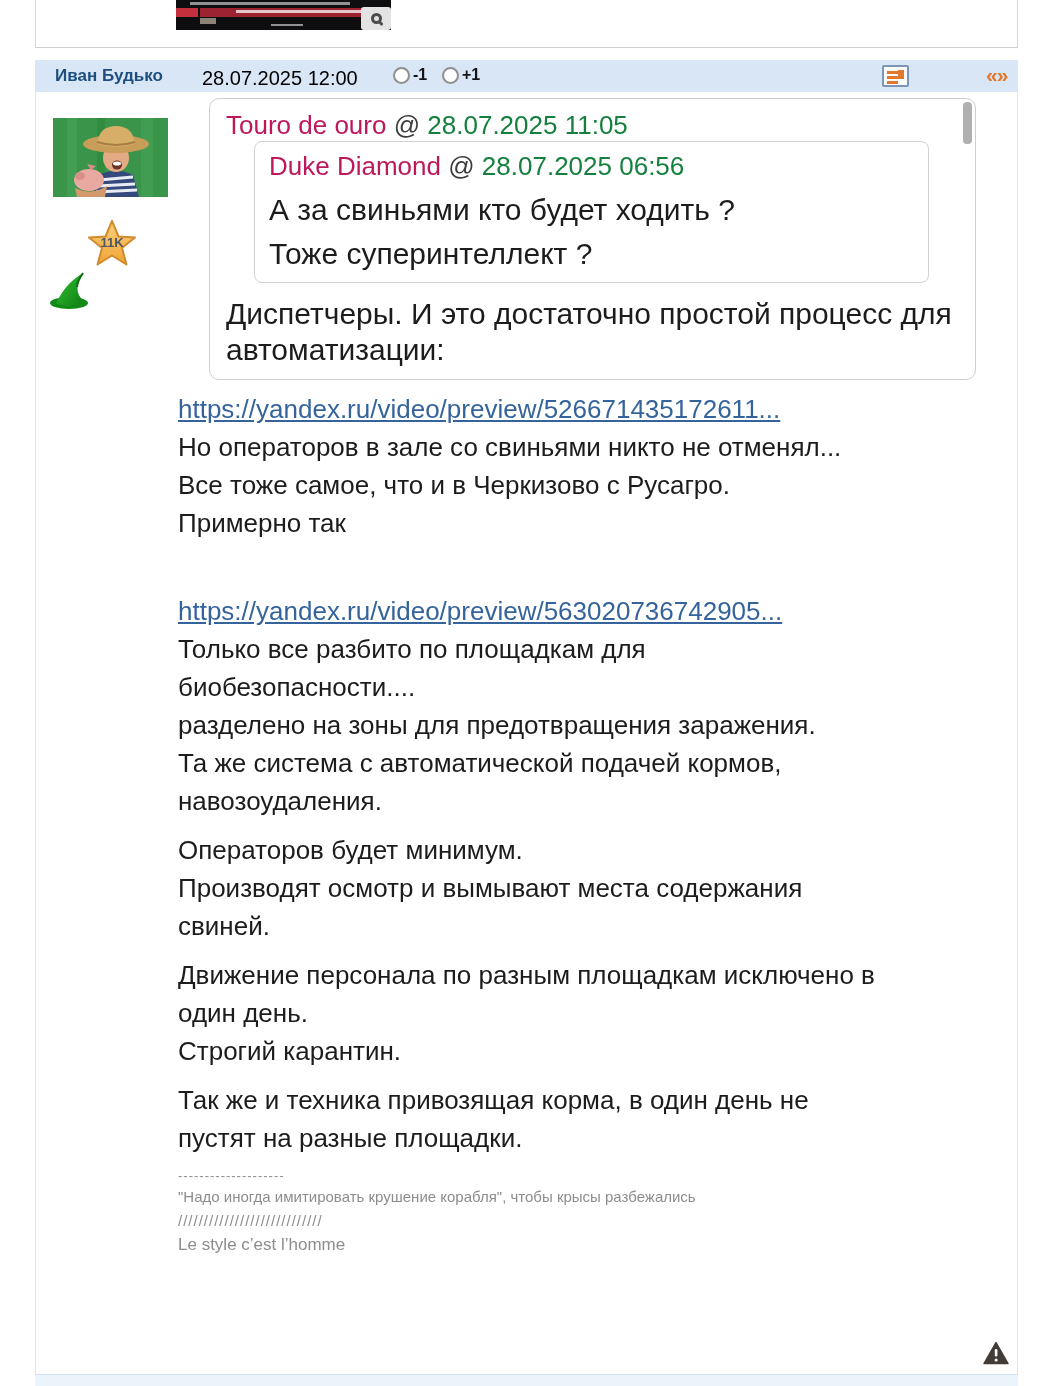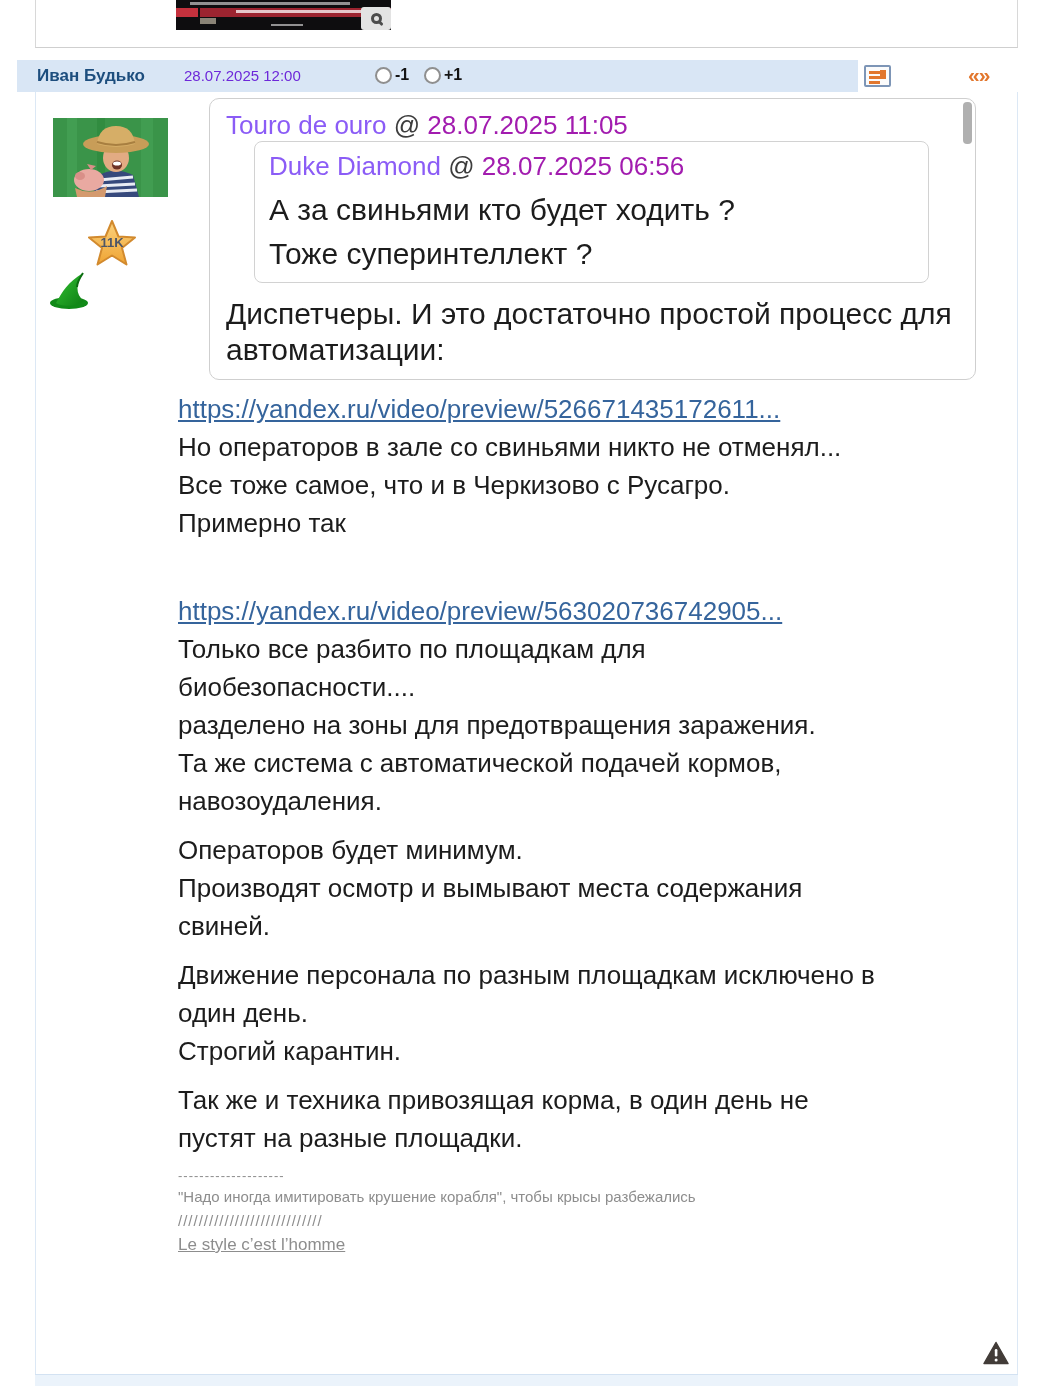--- a/index.html
+++ b/index.html
@@ -17,23 +17,23 @@
   .t-badge { position:absolute; top:8px; left:0; width:22px; height:9px; background:#c4313d; }
   .t-badge2 { position:absolute; top:18px; left:24px; width:16px; height:6px; background:#8a8376; }
   .t-line2 { position:absolute; bottom:4px; left:95px; width:32px; height:2px; background:rgba(255,255,255,.55); }
   .t-zoom { position:absolute; right:0; bottom:0; width:30px; height:23px; background:#e3e3e3; border-radius:3px;
     display:flex; align-items:center; justify-content:center; }
   .mag { position:relative; width:11px; height:11px; border:3px solid #4c4c4c; border-radius:50%; }
   .mag::after { content:""; position:absolute; width:3px; height:6px; background:#4c4c4c;
     right:-3px; bottom:-5px; transform:rotate(-45deg); border-radius:2px; }
 
   
-  .post-header { position:absolute; left:17px; top:60px; width:841px; height:32px; background:#d9e6f5; }
+  .post-header { position:absolute; left:35px; top:60px; width:983px; height:32px; background:#d9e6f5; }
   .ph-author { position:absolute; left:20px; top:6px; font-size:17px; font-weight:bold; color:#1d4e7e; }
-  .ph-date { position:absolute; left:167px; top:7px; font-size:15px; color:#6d28d9;text-align:right; }
+  .ph-date { position:absolute; left:167px; top:7px; font-size:20px; color:#000000;text-align:right; }
   .vote { position:absolute; top:6px; display:flex; align-items:center; cursor:pointer; }
   .vote-down { left:358px; } .vote-up { left:407px; }
   .vote-circle { width:17px; height:17px; border:2px solid #8f8f8f; border-radius:50%; background:#fff; display:inline-block; }
   .vote-label { margin-left:3px; font-size:16px; font-weight:bold; color:#141414; }
   .card-icon { position:absolute; left:847px; top:5px; width:27px; height:22px; border:2px solid #7d95b6;
     border-radius:2px; background:#fbfbfb; }
   .card-icon i { position:absolute; left:3px; height:3px; background:#e2772e; display:block; }
   .ci-1 { top:4px; width:14px; } .ci-2 { top:9px; width:14px; } .ci-3 { top:14px; width:11px; }
   .card-stamp { position:absolute; right:3px; top:3px; width:6px; height:9px; background:#e2772e; }
   .chevrons { position:absolute; left:951px; top:3px; font-size:21px; font-weight:bold; color:#e2772e; letter-spacing:-1px; cursor:pointer; }
@@ -46,42 +46,42 @@
   .avatar { position:absolute; left:17px; top:26px; width:115px; height:79px; overflow:hidden; }
   .star-badge { position:absolute; left:52px; top:128px; width:48px; height:47px; }
   .hat-badge { position:absolute; left:13px; top:178px; width:42px; height:40px; }
 
   .content { position:absolute; left:142px; top:6px; width:815px; }
 
   .quote-outer { position:relative; margin-left:31px; width:767px; height:282px; background:#fff;
     border:1px solid #cfcfcf; border-radius:10px; padding:10px 16px; overflow:hidden; }
   .scroll-thumb { position:absolute; right:3px; top:3px; width:9px; height:42px; background:#b0b0b0; border-radius:4px; }
   .q-head { font-size:26px; line-height:32px; white-space:nowrap; }
-  .q-author { color:#8b5cf6; cursor:pointer; }
+  .q-author { color:#be185d; cursor:pointer; }
   .q-at { color:#3d3d3d; }
-  .q-date { color:#a21caf; }
+  .q-date { color:#15803d; }
   .quote-inner { margin:0 30px 0 28px; border:1px solid #d2d2d2; border-radius:8px; background:#fff; padding:8px 14px 10px; }
   .q-line { font-size:30px; line-height:36px; color:#1c1c1c; }
   .q-line + .q-line { margin-top:8px; }
   .q-body { margin-top:13px; }
   .q-body .q-line + .q-line { margin-top:0; }
 
   .post-link { display:inline-block; font-size:26px; line-height:38px; color:#35649c; text-decoration:underline; cursor:pointer; }
   .link1 { margin-top:10px; }
   .link2 { margin-top:50px; }
   .bline { font-size:26px; line-height:38px; color:#1c1c1c; }
   .para1 { }
   .para2 { }
   .pstart { margin-top:11px; }
 
   .signature { margin-top:10px; color:#8d8d8d; }
   .sig-sep { font-size:13px; line-height:18px; letter-spacing:1px; }
   .sig-l1 { font-size:15px; line-height:24px; }
   .sig-l2 { font-size:15px; line-height:24px; letter-spacing:1px; }
-  .sig-l3 { font-size:17px; line-height:24px;text-decoration:underline; }
+  .sig-l3 { font-size:17px; line-height:24px; }
 
   .report-icon { position:absolute; right:8px; bottom:9px; width:26px; height:24px; cursor:pointer; }
 </style>
 </head>
 <body>
 
 <div class="page">
 
   <div class="prev-post">
     <div class="thumb">

